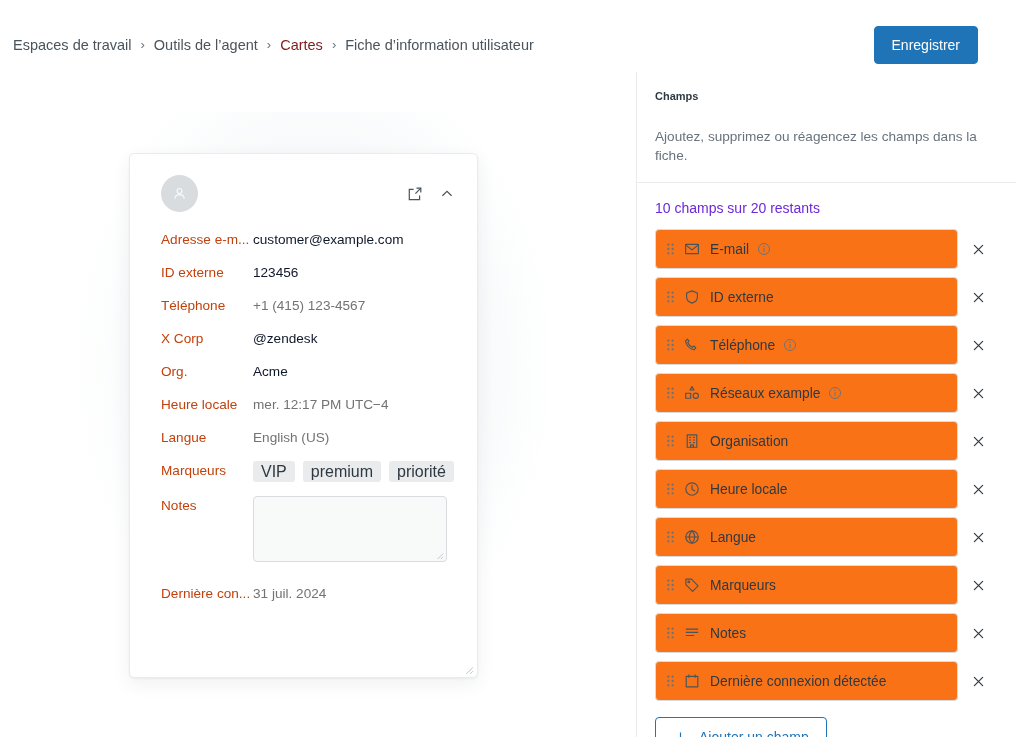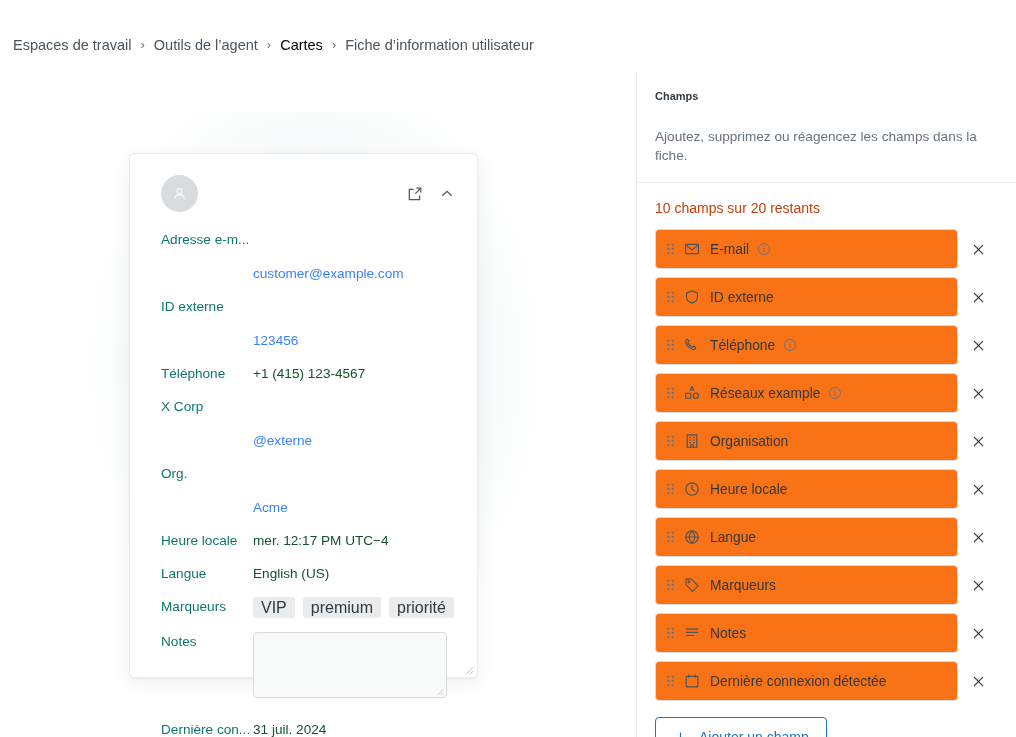--- a/index.html
+++ b/index.html
@@ -16,21 +16,21 @@
 
   
   .topbar {
     position: absolute; left:0; top:0; width:1016px; height:90px;
     background:#fff; border-bottom:1px solid #e9ebed;
     display:flex; align-items:center; justify-content:space-between;
     padding: 0 38px 0 13px;
   }
   .breadcrumb { display:flex; align-items:center; font-size:14.5px; color:#49545c; }
   .bc-item { color:#49545c; white-space:nowrap; }
-  .bc-item.link { color:#000000; cursor:pointer; }
+  .bc-item.link { color:#7f1d1d; cursor:pointer; }
   .bc-sep {
     margin: 0 9px; color:#68737d; font-size:13px; line-height:1;
     display:inline-block;
   }
   .save-btn {
     background:#1f73b7; color:#fff; border:1px solid #1f73b7;
     border-radius:4px; font-size:14px; font-family:inherit;
     padding: 0 17px; height:38px; line-height:36px; cursor:pointer;
     white-space:nowrap;
   }
@@ -62,28 +62,28 @@
   }
   .card-head-actions { display:flex; align-items:center; gap:16px; }
   .icon-btn { cursor:pointer; display:flex; align-items:center; justify-content:center; }
 
   .fields { padding: 18px 0 0 0; }
   .field-row {
     display:flex; align-items:flex-start;
     padding: 0 14px 0 31px; margin-bottom: 14px;
   }
   .field-label {
-    width:92px; flex:0 0 92px; font-size:13.6px; color:#0f766e;
+    width:92px; flex:0 0 92px; font-size:13.6px; color:#c2410c;
     line-height:19px; white-space:nowrap; overflow:hidden;
   }
   .field-value {
-    font-size:13.6px; color:#14532d; line-height:19px;
+    font-size:13.6px; color:#737373; line-height:19px;
     padding-left: 0;
   }
-  .field-value.link { color:#3b82f6; cursor:pointer;margin-top:34px; }
+  .field-value.link { color:#0f172a; cursor:pointer; }
   .tags { display:flex; gap:8px; }
   .tag {
     background:#e9ebed; color:#2f3941; font-size:16px;
     padding: 3px 8px; border-radius:3px; line-height:15px;
   }
   .notes-box {
     width:194px; height:66px; border:1px solid #d8dcde; border-radius:4px;
     background:#f8f9f9; color:#87929d; font-size:13.3px; line-height:18px;
     padding: 8px 10px; position:relative;
   }
@@ -95,21 +95,21 @@
   .panel {
     position:absolute; left:636px; top:72px; width:380px; height:665px;
     background:#fff; border-left:1px solid #e9ebed;
   }
   .panel-head {
     padding: 18px 20px 17px 18px; border-bottom:1px solid #e9ebed;
   }
   .panel-title { font-size:11px; font-weight:bold; color:#2f3941; margin-bottom:3px; }
   .panel-sub { font-size:13.6px; color:#68737d; line-height:19px;margin-top:25px; }
   .panel-body { padding: 17px 18px 0 18px; }
-  .count-text { font-size:14px; color:#c2410c; margin-bottom:13px; }
+  .count-text { font-size:14px; color:#6d28d9; margin-bottom:13px; }
 
   .field-list { display:flex; flex-direction:column; gap:8px; }
   .field-item-row { display:flex; align-items:center; }
   .field-item {
     flex:1 1 auto; height:40px; border:1px solid #d8dcde; border-radius:4px;
     background:#f97316; display:flex; align-items:center; padding: 0 12px 0 10px;
     cursor:grab;
   }
   .drag-handle { flex:0 0 auto; margin-right:9px; display:flex; cursor:grab; }
   .item-icon { flex:0 0 auto; margin-right:10px; display:flex; align-items:center; }
@@ -137,20 +137,21 @@
   <div class="topbar">
     <div class="breadcrumb" id="breadcrumb">
         <span class="bc-item">Espaces de travail</span>
         <span class="bc-sep">›</span>
         <span class="bc-item">Outils de l’agent</span>
         <span class="bc-sep">›</span>
         <span class="bc-item link">Cartes</span>
         <span class="bc-sep">›</span>
         <span class="bc-item">Fiche d’information utilisateur</span>
       </div>
+    <button class="save-btn">Enregistrer</button>
   </div>
 
   <div class="canvas">
     <div class="canvas-glow"></div>
 
     <div class="user-card">
       <div class="card-head">
         <div class="avatar">
           <svg width="17" height="17" viewBox="0 0 16 16" fill="none" stroke="#f8f9f9" stroke-width="1.1">
             <circle cx="8" cy="5.6" r="2.3"></circle>
@@ -181,21 +182,21 @@
           <div class="field-row">
             <div class="field-label">ID externe</div>
             <div class="field-value link">123456</div>
           </div>
           <div class="field-row">
             <div class="field-label">Téléphone</div>
             <div class="field-value">+1 (415) 123-4567</div>
           </div>
           <div class="field-row">
             <div class="field-label">X Corp</div>
-            <div class="field-value link">@externe</div>
+            <div class="field-value link">@zendesk</div>
           </div>
           <div class="field-row">
             <div class="field-label">Org.</div>
             <div class="field-value link">Acme</div>
           </div>
           <div class="field-row">
             <div class="field-label">Heure locale</div>
             <div class="field-value">mer. 12:17 PM UTC−4</div>
           </div>
           <div class="field-row">

